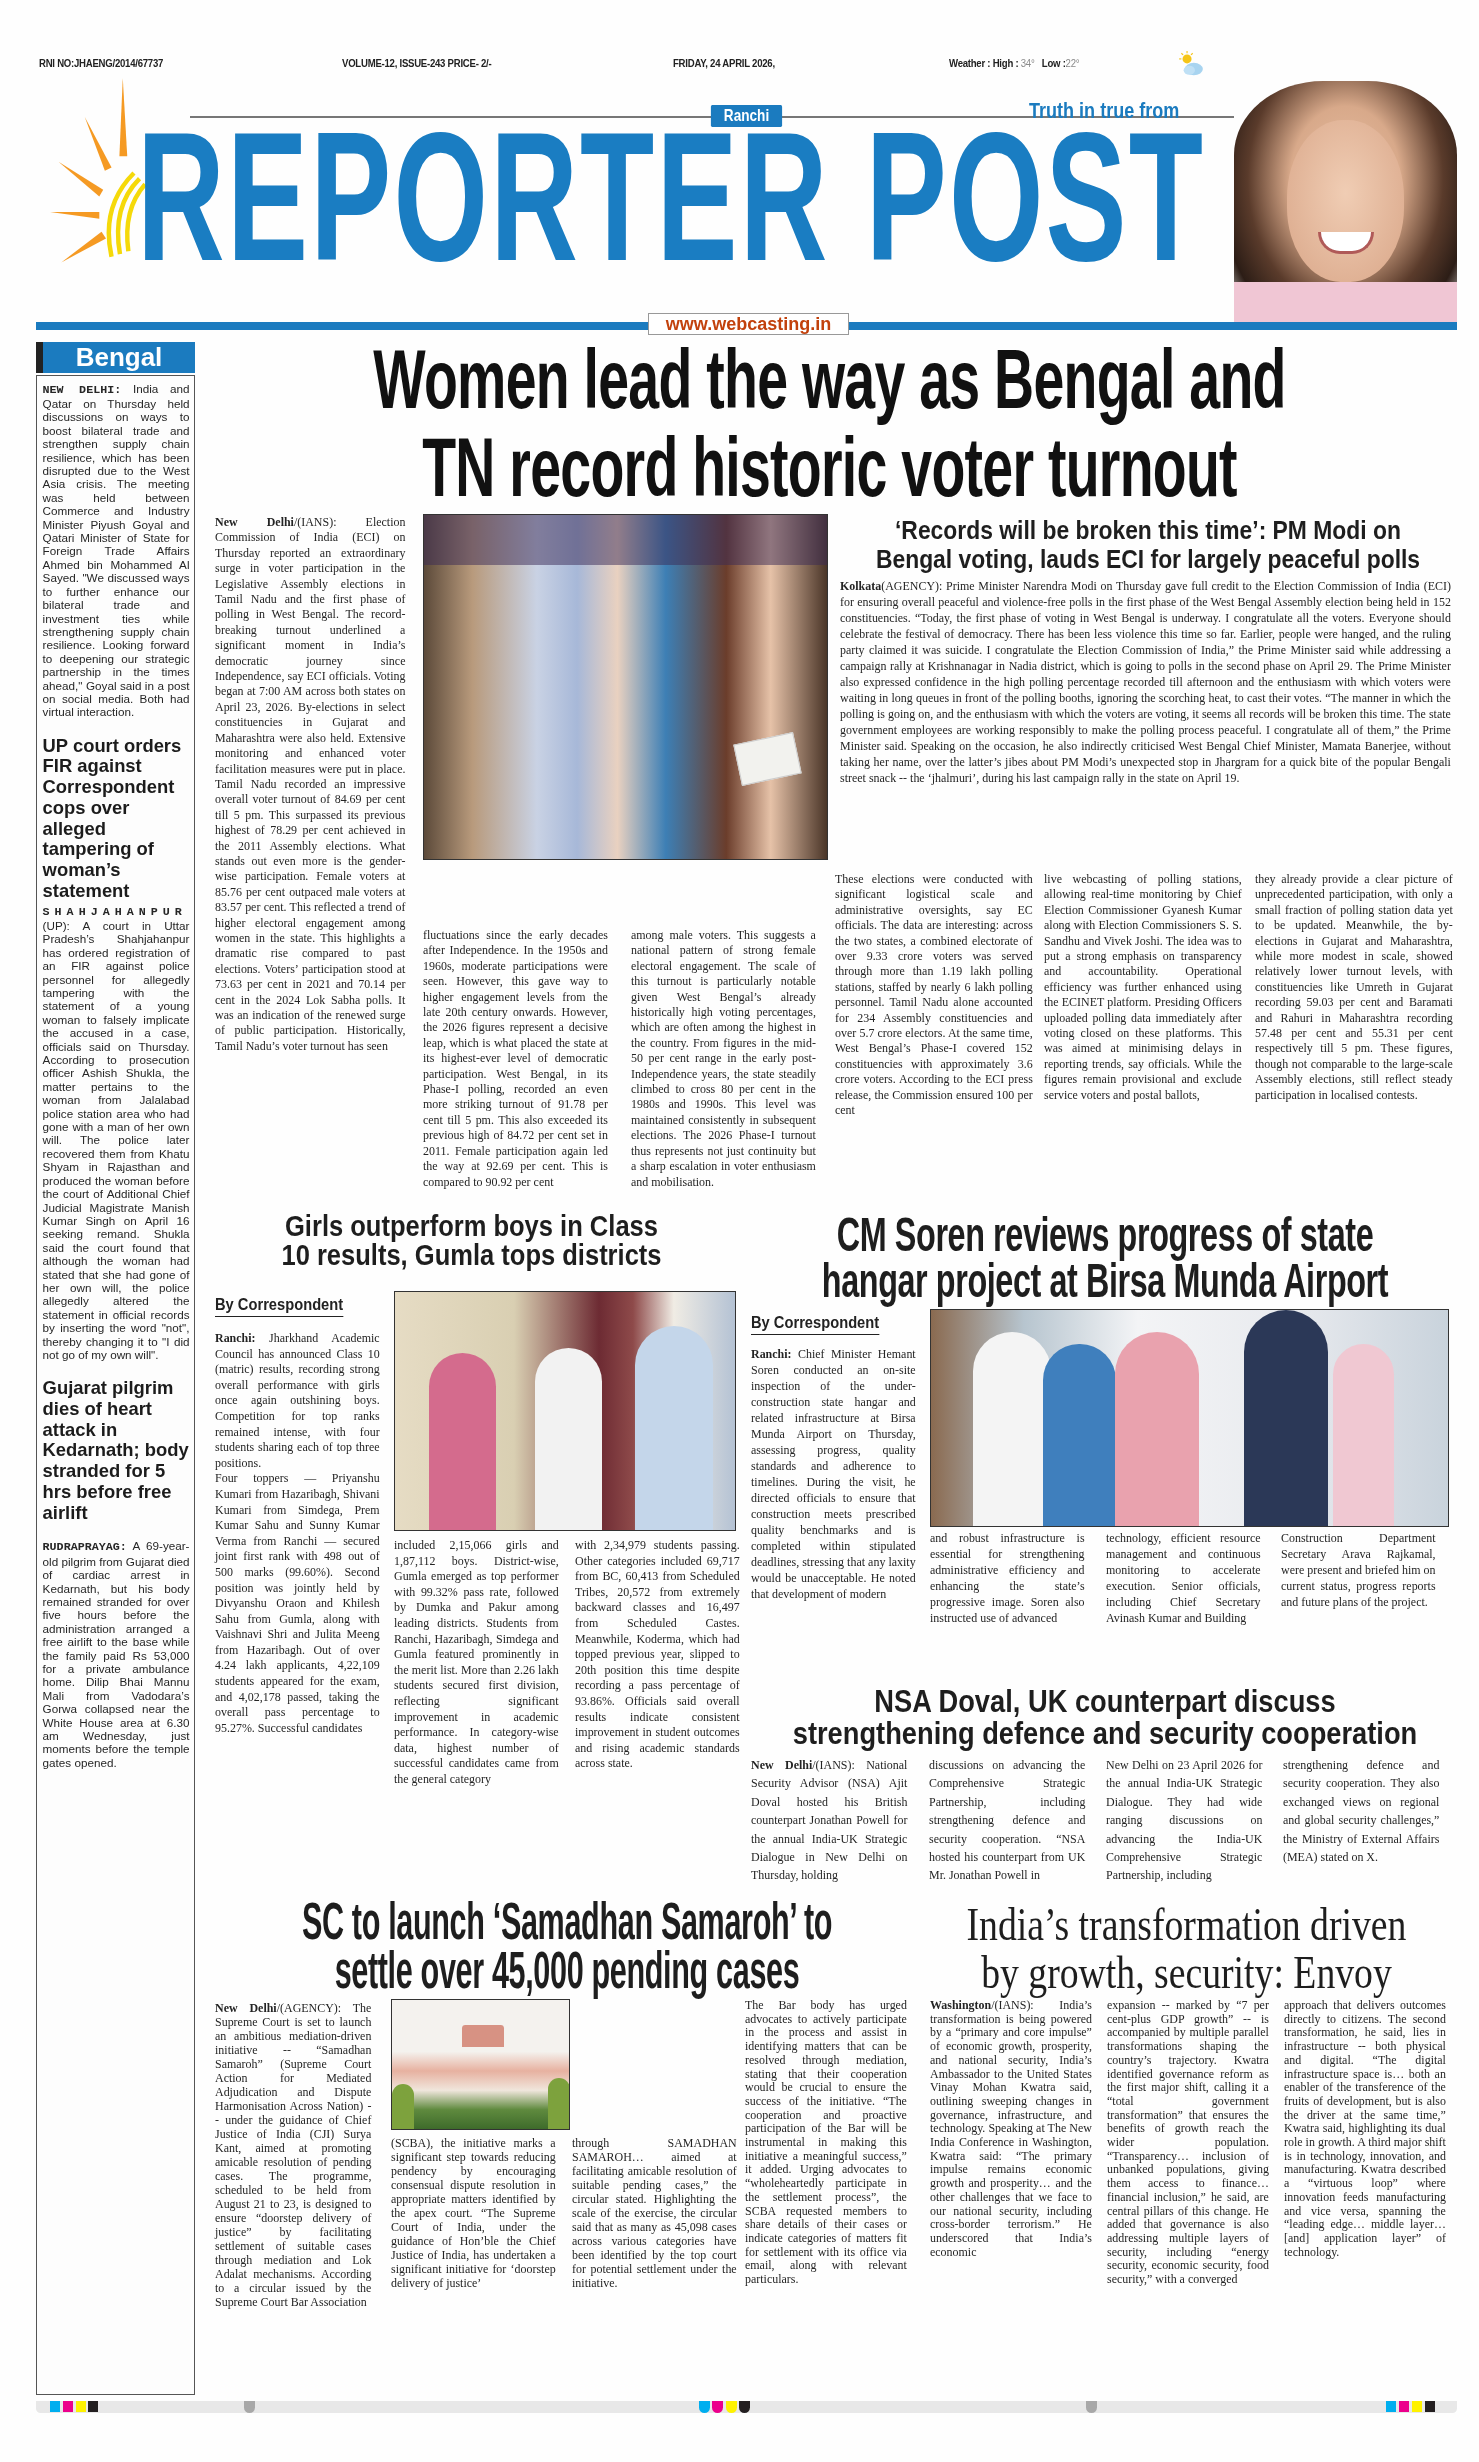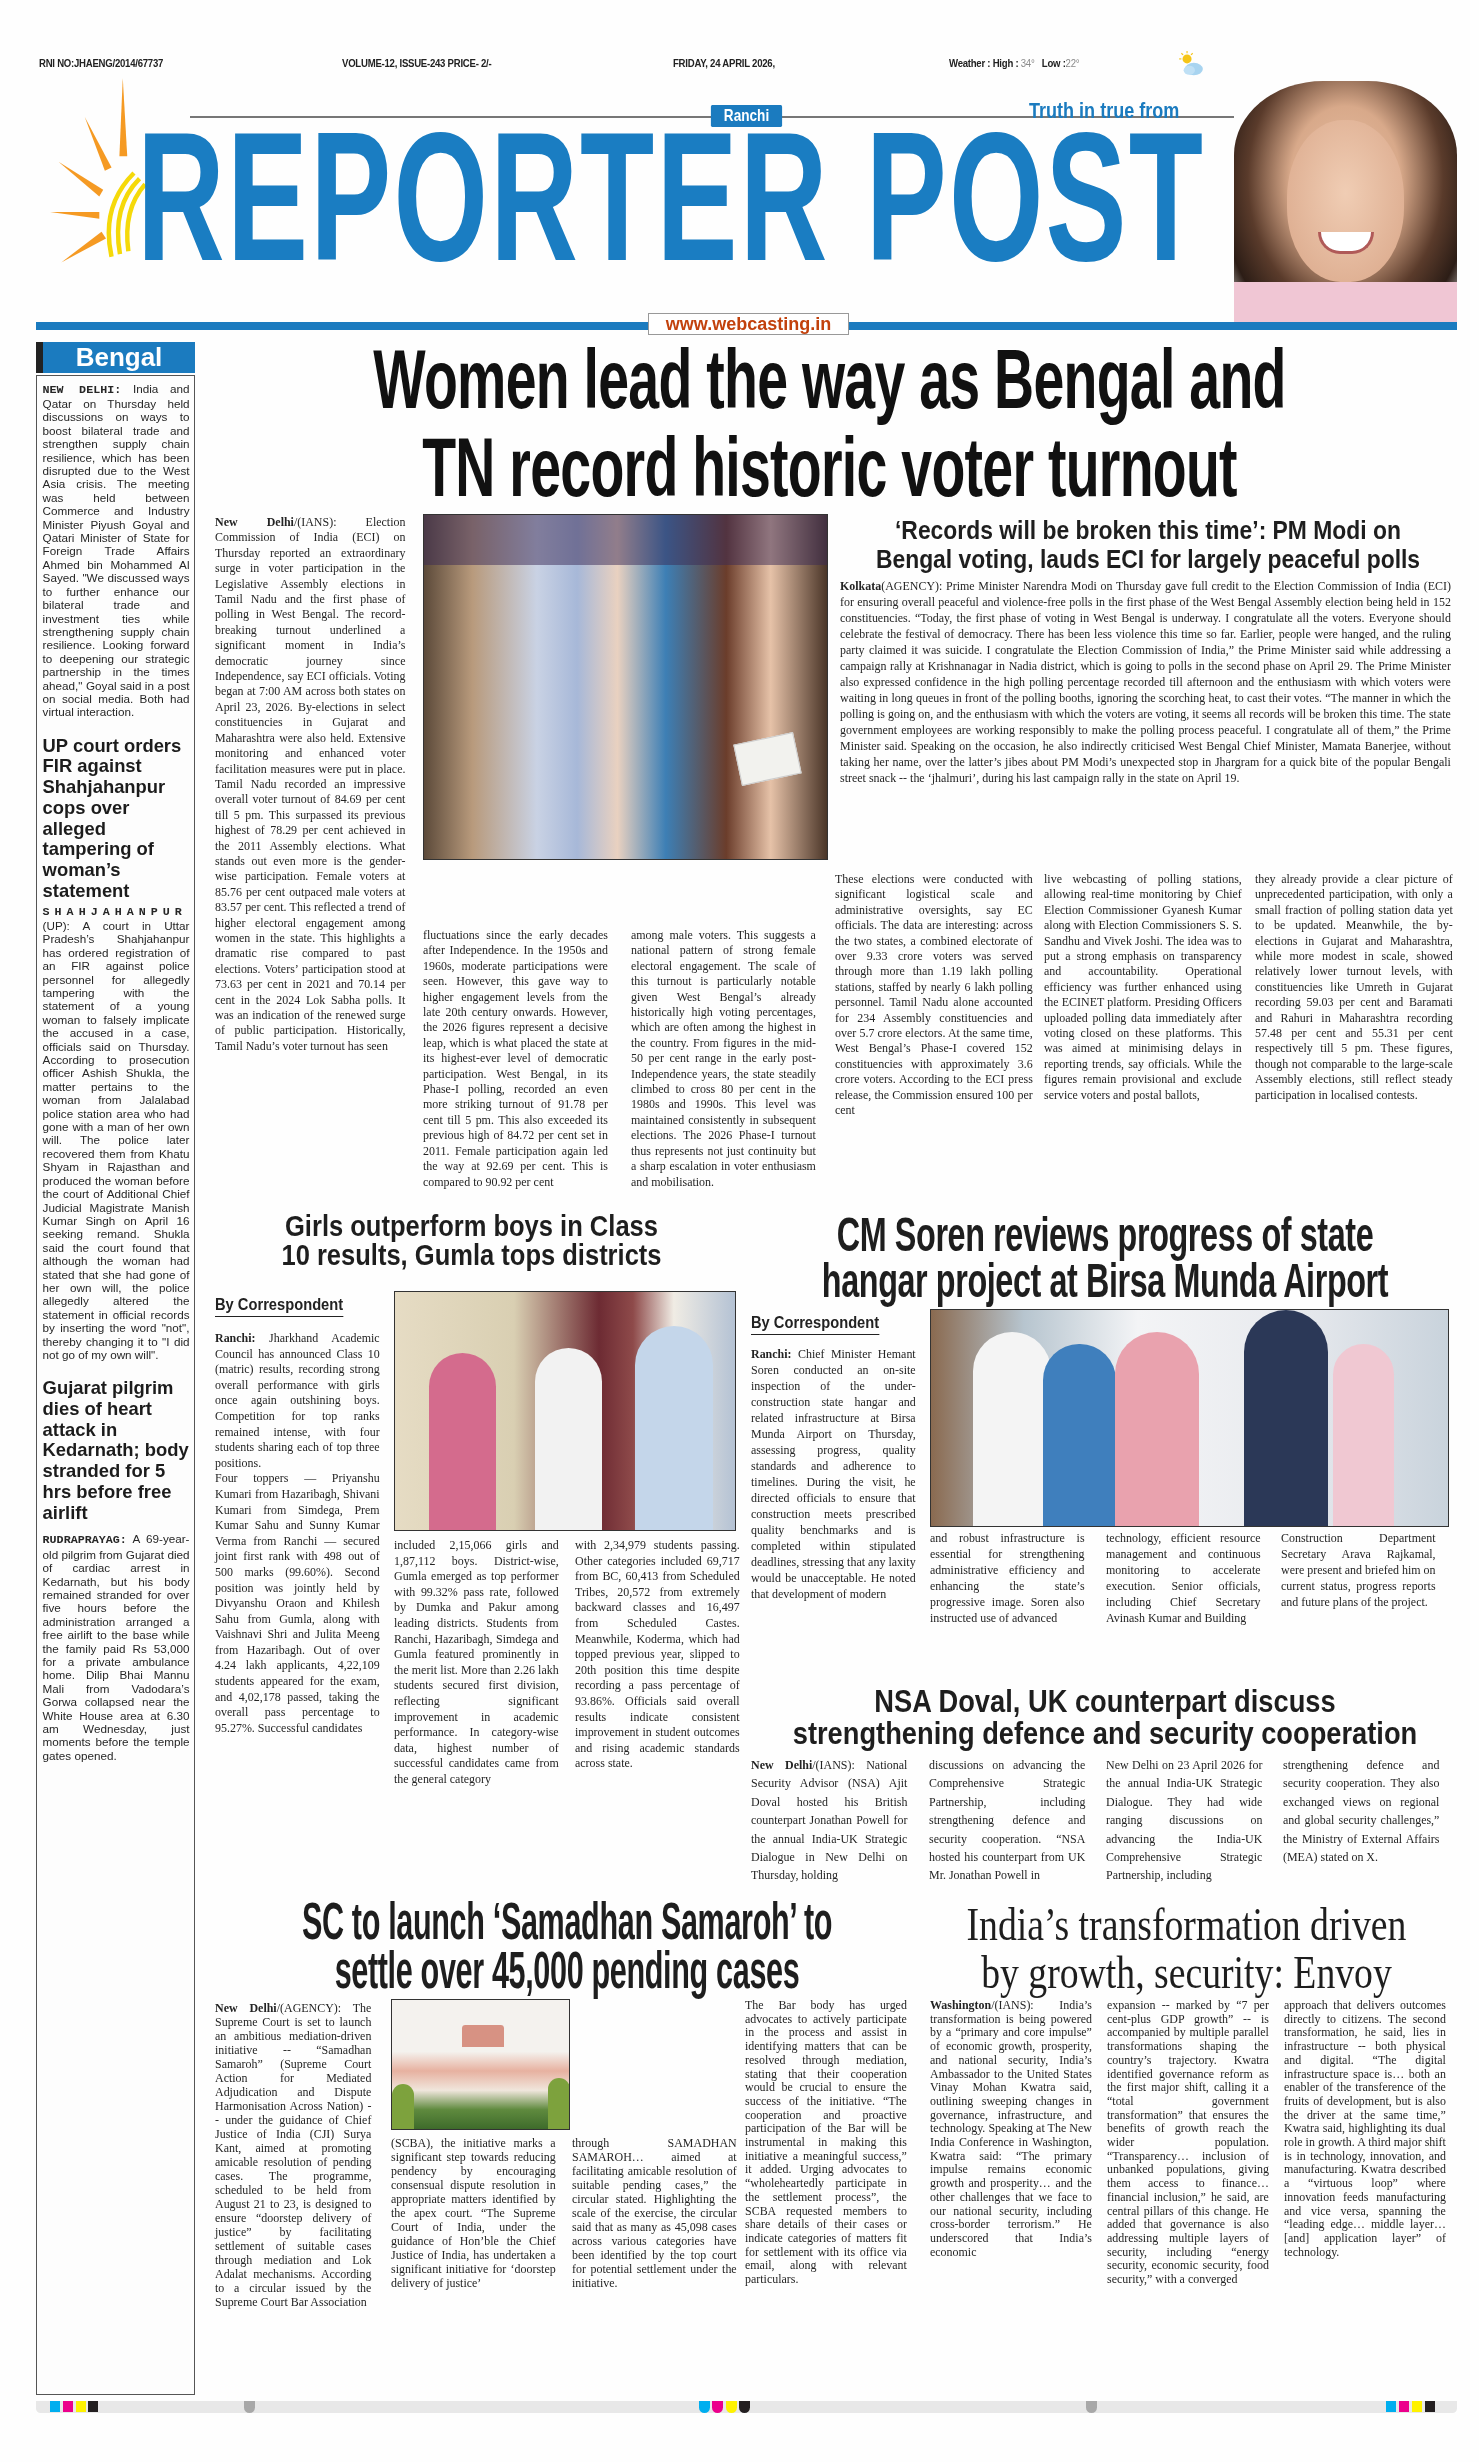--- a/index.html
+++ b/index.html
@@ -95,25 +95,25 @@
 
 <div class="abs blue-band"></div>
 <div class="abs url-box">www.webcasting.in</div>
 
 <div class="abs capsule-head">Bengal</div>
 <div class="abs capsule-box">
   <div>
     <div class="cap-body"><b>NEW DELHI:</b> <span>India and Qatar on Thursday held discussions on ways to boost bilateral trade and strengthen supply chain resilience, which has been disrupted due to the West Asia crisis. The meeting was held between Commerce and Industry Minister Piyush Goyal and Qatari Minister of State for Foreign Trade Affairs Ahmed bin Mohammed Al Sayed. "We discussed ways to further enhance our bilateral trade and investment ties while strengthening supply chain resilience. Looking forward to deepening our strategic partnership in the times ahead," Goyal said in a post on social media. Both had virtual interaction.</span></div>
   </div>
   <div>
-    <div class="cap-title" style="margin-bottom:2.2px;">UP court orders FIR against Shahjahanpur cops over alleged tampering of woman’s statement</div>
+    <div class="cap-title" style="margin-bottom:2.2px;">UP court orders FIR against Correspondent cops over alleged tampering of woman’s statement</div>
     <div class="cap-body"><b style="letter-spacing:5px;">SHAHJAHANPUR</b> <span>(UP): A court in Uttar Pradesh’s Shahjahanpur has ordered registration of an FIR against police personnel for allegedly tampering with the statement of a young woman to falsely implicate the accused in a case, officials said on Thursday. According to prosecution officer Ashish Shukla, the matter pertains to the woman from Jalalabad police station area who had gone with a man of her own will. The police later recovered them from Khatu Shyam in Rajasthan and produced the woman before the court of Additional Chief Judicial Magistrate Manish Kumar Singh on April 16 seeking remand. Shukla said the court found that although the woman had stated that she had gone of her own will, the police allegedly altered the statement in official records by inserting the word "not", thereby changing it to "I did not go of my own will".</span></div>
   </div>
   <div>
-    <div class="cap-title" style="margin-bottom:9px;">Gujarat pilgrim dies of heart attack in Kedarnath; body stranded for 5 hrs before free airlift</div>
+    <div class="cap-title" style="margin-bottom:16px;">Gujarat pilgrim dies of heart attack in Kedarnath; body stranded for 5 hrs before free airlift</div>
     <div class="cap-body"><b>RUDRAPRAYAG:</b> <span>A 69-year-old pilgrim from Gujarat died of cardiac arrest in Kedarnath, but his body remained stranded for over five hours before the administration arranged a free airlift to the base while the family paid Rs 53,000 for a private ambulance home. Dilip Bhai Mannu Mali from Vadodara’s Gorwa collapsed near the White House area at 6.30 am Wednesday, just moments before the temple gates opened.</span></div>
   </div>
 </div>
 
 <div class="abs hl-main">
   <div>Women lead the way as Bengal and</div>
   <div>TN record historic voter turnout</div>
 </div>
 
 <div class="abs body" style="left:215px; top:514px; width:207px;">

